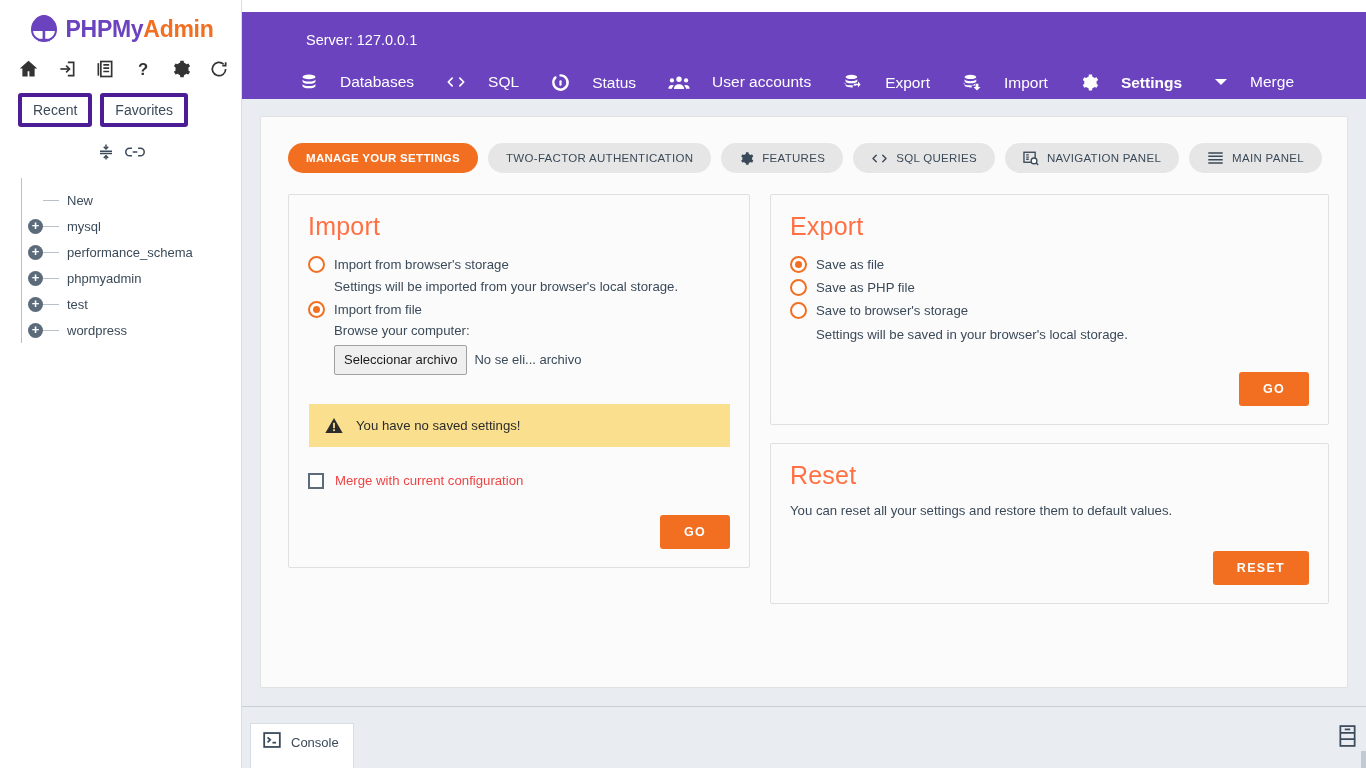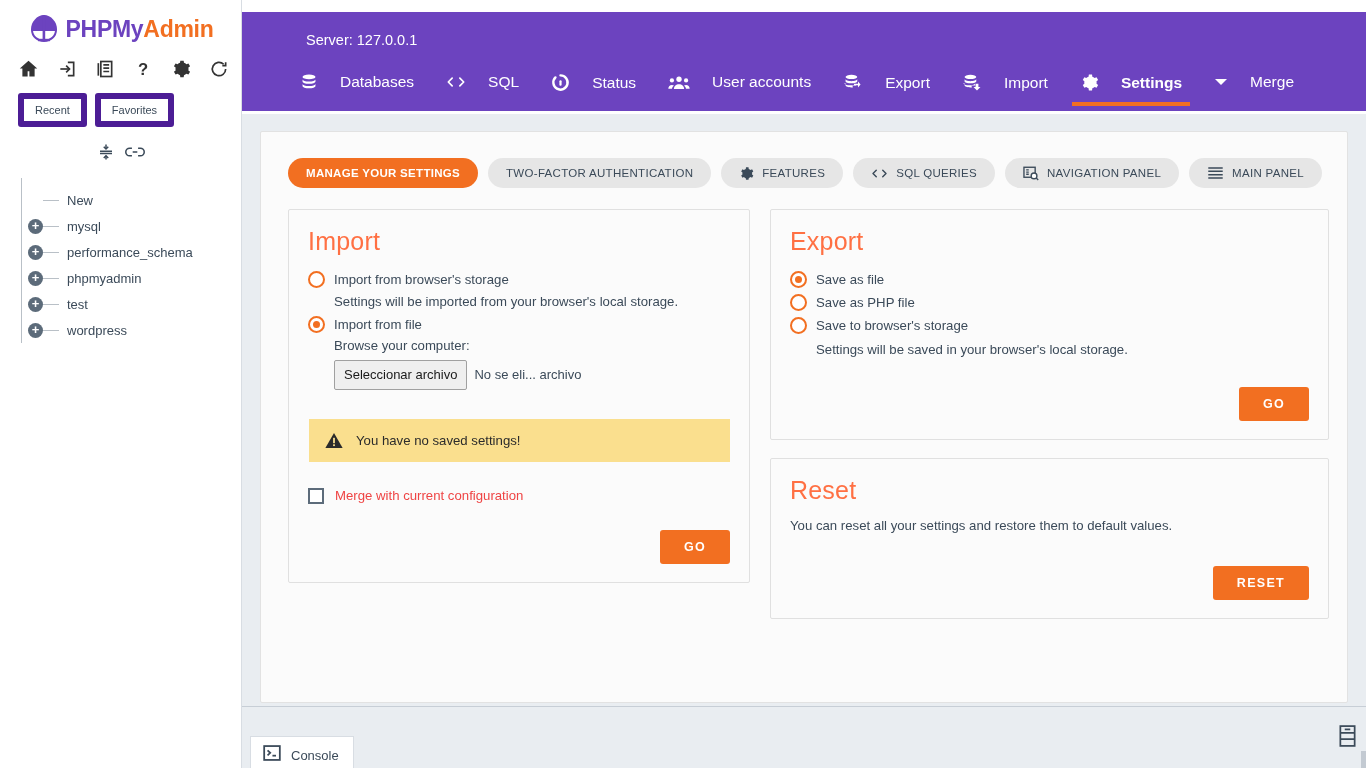--- a/index.html
+++ b/index.html
@@ -33,22 +33,22 @@
   .side-icons {
     display: flex; align-items: center; gap: 18px;
     padding: 12px 0 0 18px;
   }
   .side-icons .ico { color: #333; display: inline-flex; }
 
   .quick-btns {
     display: flex; gap: 8px; padding: 14px 0 0 18px;
   }
   .qbtn {
-    border: 6px solid #4c1d95; background: #fff;
-    font-size: 11px; color: #3b4a59;
+    border: 4px solid #4c1d95; background: #fff;
+    font-size: 14px; color: #3b4a59;
     padding: 5px 11px; border-radius: 3px;
     font-family: "Liberation Sans", sans-serif;
     cursor: pointer;
   }
   .tree-tools {
     display: flex; justify-content: center; gap: 10px;
     padding-top: 16px;
   }
   .tree-tools .ico { color: #3b4a59; }
 
@@ -109,21 +109,20 @@
     left: 8px; right: 8px; bottom: 0; height: 4px;
     background: #f26f21;
   }
   .nav-item .ico { display: inline-flex; }
 
   
   #main {
     position: absolute; left: 242px; top: 99px;
     width: 1124px; height: 607px;
     background: #e9edf1;
-    margin-top: 15px;
   }
   .page-card {
     position: absolute; left: 18px; top: 17px;
     width: 1088px; height: 572px;
     background: #fbfbfb;
     border: 1px solid #e2e2e2;
     border-radius: 2px;
   }
   .pill-row {
     display: flex; gap: 10px; padding: 26px 0 0 27px;
@@ -212,21 +211,21 @@
     position: absolute; left: 242px; top: 706px;
     width: 1124px; height: 62px;
     background: #e9edf1;
     border-top: 1px solid #c7ced6;
   }
   .console-tab {
     position: absolute; left: 8px; bottom: 0;
     display: flex; align-items: center; gap: 10px;
     background: #ffffff;
     border: 1px solid #d8dde3; border-bottom: none;
-    padding: 8px 14px 3px 12px;
+    padding: 8px 14px 16px 12px;
     cursor: pointer;
   }
   .console-label { font-size: 13px; color: #3b4a59; }
   .server-ico-btn {
     position: absolute; right: 10px; top: 18px; cursor: pointer;
   }
   .scroll-nub {
     position: absolute; right: 0; top: 44px;
     width: 5px; height: 24px; background: #c3cad2;
   }

